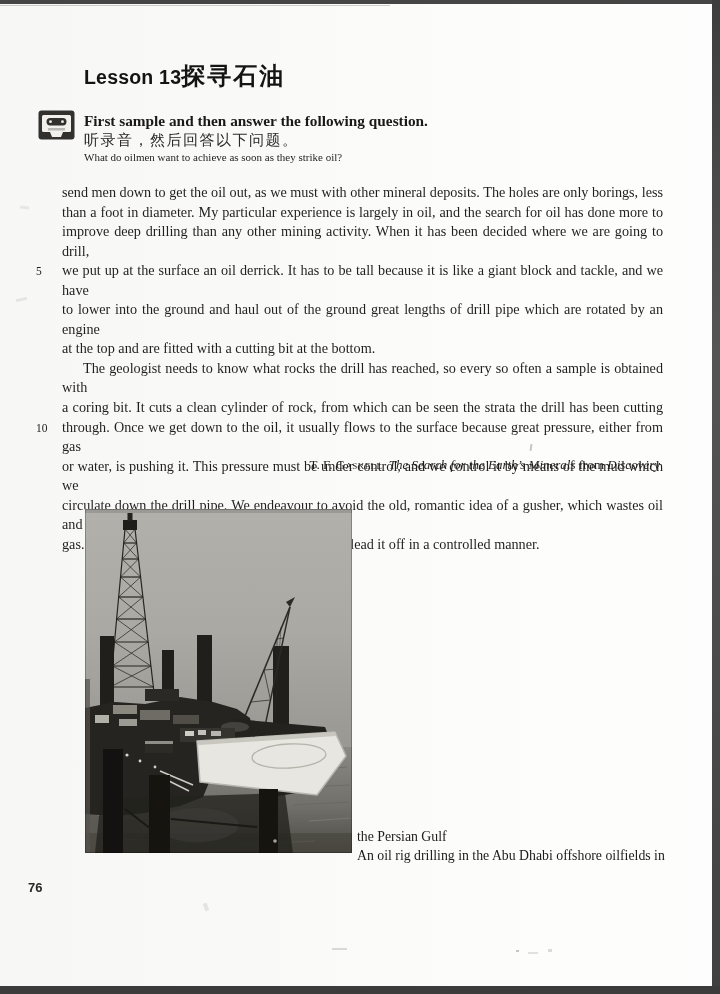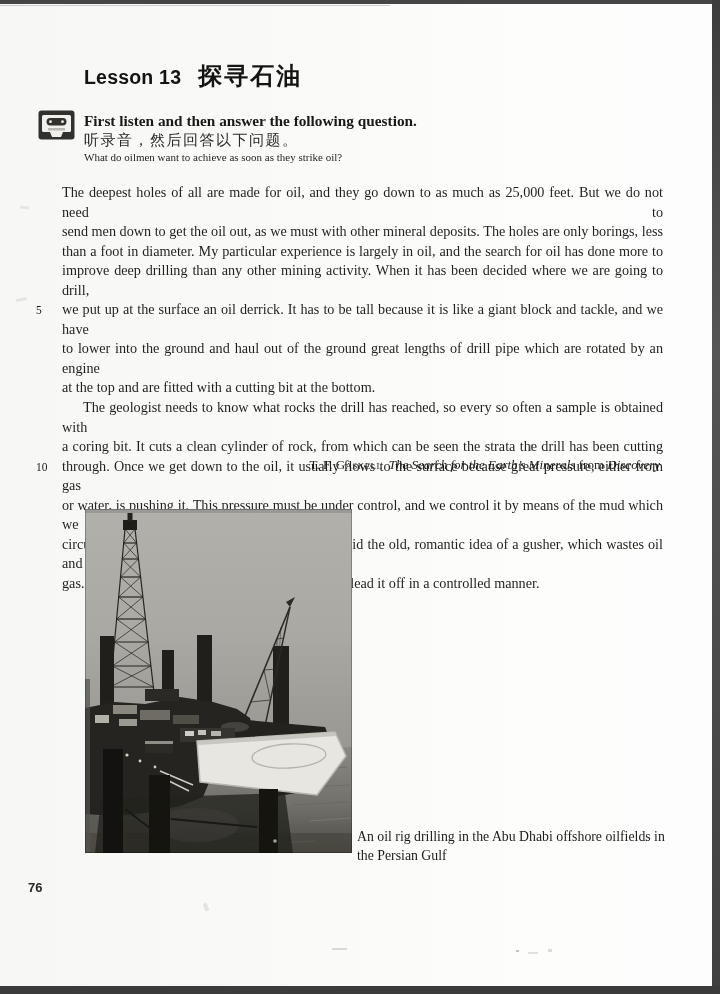--- a/index.html
+++ b/index.html
@@ -6,21 +6,21 @@
   .page{position:relative;width:720px;height:994px;margin:0 auto;overflow:hidden;
         background:linear-gradient(90deg,#f7f7f5 0%,#fafaf8 45%,#fdfdfc 75%,#fdfdfd 100%);
         font-family:"Liberation Serif",serif;color:#1f1e1c;}
   
   .edge-top{position:absolute;left:0;top:0;width:720px;height:4px;background:#454545;}
   .edge-top2{position:absolute;left:0;top:5px;width:390px;height:1px;background:rgba(0,0,0,.18);}
   .edge-right{position:absolute;right:0;top:0;width:8px;height:994px;
         background:linear-gradient(180deg,#3d3d3d,#555 35%,#4a4a4a 70%,#404040);}
   .edge-bottom{position:absolute;left:0;bottom:0;width:720px;height:8px;background:#3b3b3b;}
   
-  .title{position:absolute;left:84px;top:60px;display:flex;gap:17px;align-items:baseline;
+  .title{position:absolute;left:84px;top:60px;display:flex;align-items:baseline;
         font-family:"Liberation Sans",sans-serif;font-weight:700;font-size:19.5px;color:#141413;letter-spacing:.2px;}
   .title .zh{font-size:24px;letter-spacing:2px;}
   
   .cassette{position:absolute;left:38px;top:110px;width:37px;height:30px;}
   
   .instr-en{position:absolute;left:84px;top:112px;font-weight:700;font-size:15.3px;color:#1a1918;}
   .instr-zh{position:absolute;left:84px;top:131px;font-size:15px;letter-spacing:1.5px;color:#2a2927;}
   .question{position:absolute;left:84px;top:151px;font-size:11px;}
   
   .passage{position:absolute;left:62px;top:183px;width:601px;font-size:14.2px;line-height:19.55px;color:#201f1d;}
@@ -71,26 +71,25 @@
       <rect x="0.5" y="0.5" width="36" height="29" rx="3" fill="#32312e"></rect>
       <rect x="4" y="5" width="29" height="17" rx="1.5" fill="#f1f0ed"></rect>
       <rect x="8.5" y="8" width="20" height="7.5" rx="3.7" fill="#32312e"></rect>
       <circle cx="12.5" cy="11.7" r="1.4" fill="#f1f0ed"></circle>
       <circle cx="24.5" cy="11.7" r="1.4" fill="#f1f0ed"></circle>
       <rect x="10" y="18" width="17" height="2.5" fill="#b9b8b4"></rect>
       <path d="M12,22 L25,22 L23,27 L14,27 Z" fill="#f1f0ed"></path>
     </svg>
   </div>
 
-  <div class="instr-en">First listen and then answer the following question.</div>
+  <div class="instr-en">First sample and then answer the following question.</div>
   <div class="instr-zh">听录音，然后回答以下问题。</div>
   <div class="question">What do oilmen want to achieve as soon as they strike oil?</div>
 
   <div class="passage">
-      <div class="pline just"><span class="ltext">The deepest holes of all are made for oil, and they go down to as much as 25,000 feet. But we do not need to</span></div>
       <div class="pline just"><span class="ltext">send men down to get the oil out, as we must with other mineral deposits. The holes are only borings, less</span></div>
       <div class="pline just"><span class="ltext">than a foot in diameter. My particular experience is largely in oil, and the search for oil has done more to</span></div>
       <div class="pline just"><span class="ltext">improve deep drilling than any other mining activity. When it has been decided where we are going to drill,</span></div>
       <div class="pline just"><span class="lnum">5</span><span class="ltext">we put up at the surface an oil derrick. It has to be tall because it is like a giant block and tackle, and we have</span></div>
       <div class="pline just"><span class="ltext">to lower into the ground and haul out of the ground great lengths of drill pipe which are rotated by an engine</span></div>
       <div class="pline"><span class="ltext">at the top and are fitted with a cutting bit at the bottom.</span></div>
       <div class="pline just ind"><span class="ltext">The geologist needs to know what rocks the drill has reached, so every so often a sample is obtained with</span></div>
       <div class="pline just"><span class="ltext">a coring bit. It cuts a clean cylinder of rock, from which can be seen the strata the drill has been cutting</span></div>
       <div class="pline just"><span class="lnum">10</span><span class="ltext">through. Once we get down to the oil, it usually flows to the surface because great pressure, either from gas</span></div>
       <div class="pline just"><span class="ltext">or water, is pushing it. This pressure must be under control, and we control it by means of the mud which we</span></div>
@@ -241,22 +240,22 @@
         <circle cx="190" cy="332" r="1.8" fill="#c9c7bf" opacity="0.8"></circle>
       </g>
 
       <rect x="0" y="0" width="267" height="4" fill="#9b9995"></rect>
       <rect x="0" y="170" width="5" height="174" fill="#55534f" opacity="0.7"></rect>
       <rect x="0.5" y="0.5" width="266" height="343" fill="none" stroke="rgba(0,0,0,0.25)"></rect>
     </svg>
   </figure>
 
   <div class="caption">
+    <div>the Persian Gulf</div>
     <div>An oil rig drilling in the Abu Dhabi offshore oilfields in</div>
-    <div>the Persian Gulf</div>
   </div>
 
   <div class="pagenum">76</div>
 
   <div class="art a1"></div>
   <div class="art a2"></div>
   <div class="art a3"></div>
   <div class="art a4"></div>
   <div class="art a5"></div>
   <div class="art a6"></div>

